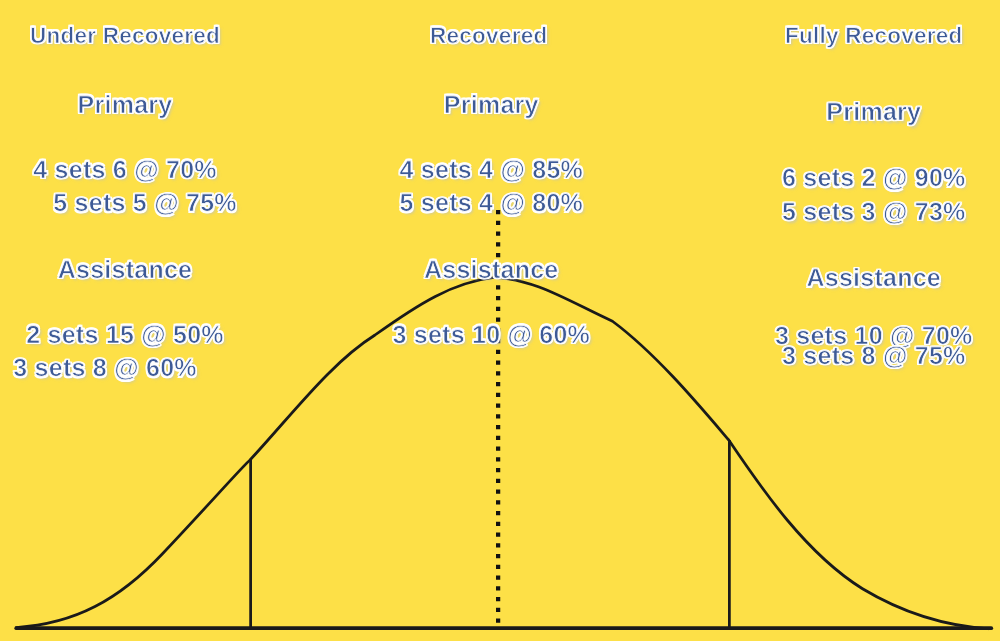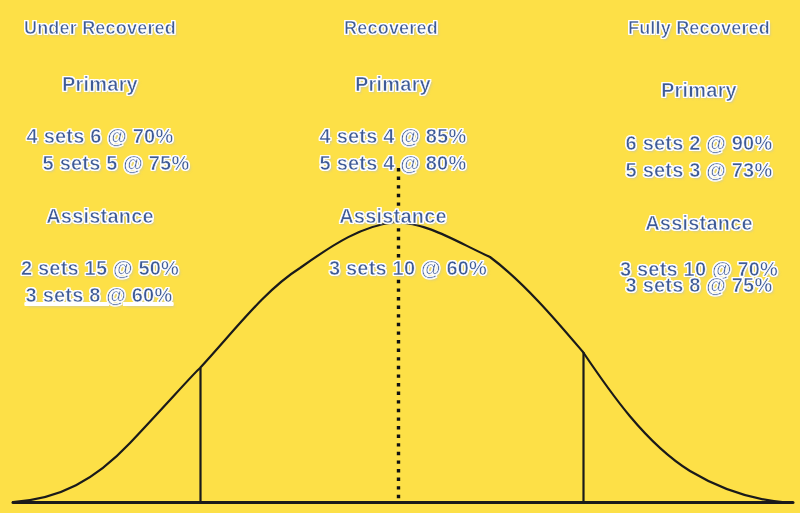--- a/index.html
+++ b/index.html
@@ -82,32 +82,32 @@
   <div class="txt col-title" style="left:100px; top:18px;">Under Recovered</div>
 
   <div class="txt sec-title" style="left:100px; top:73px;">Primary</div>
 
   <div class="txt set-line" style="left:100px; top:125px;">4 sets 6 @ 70%</div>
   <div class="txt set-line" style="left:116px; top:152px;">5 sets 5 @ 75%</div>
 
   <div class="txt sec-title" style="left:100px; top:205px;">Assistance</div>
 
   <div class="txt set-line" style="left:100px; top:257px;">2 sets 15 @ 50%</div>
-  <div class="txt set-line" style="left:99px; top:284px;text-decoration:underline;">3 sets 8 @ 60%</div>
+  <div class="txt set-line" style="left:84px; top:284px;">3 sets 8 @ 60%</div>
 
   <div class="txt col-title" style="left:391px; top:18px;">Recovered</div>
 
   <div class="txt sec-title" style="left:393px; top:73px;">Primary</div>
 
   <div class="txt set-line" style="left:393px; top:125px;">4 sets 4 @ 85%</div>
   <div class="txt set-line" style="left:393px; top:152px;">5 sets 4 @ 80%</div>
 
   <div class="txt sec-title" style="left:393px; top:205px;">Assistance</div>
 
-  <div class="txt set-line" style="left:408px; top:257px;">3 sets 10 @ 60%</div>
+  <div class="txt set-line" style="left:393px; top:257px;">3 sets 10 @ 60%</div>
 
   <div class="txt col-title" style="left:699px; top:18px;">Fully Recovered</div>
 
   <div class="txt sec-title" style="left:699px; top:79px;">Primary</div>
 
   <div class="txt set-line" style="left:699px; top:132px;">6 sets 2 @ 90%</div>
   <div class="txt set-line" style="left:699px; top:159px;">5 sets 3 @ 73%</div>
 
   <div class="txt sec-title" style="left:699px; top:212px;">Assistance</div>
 

